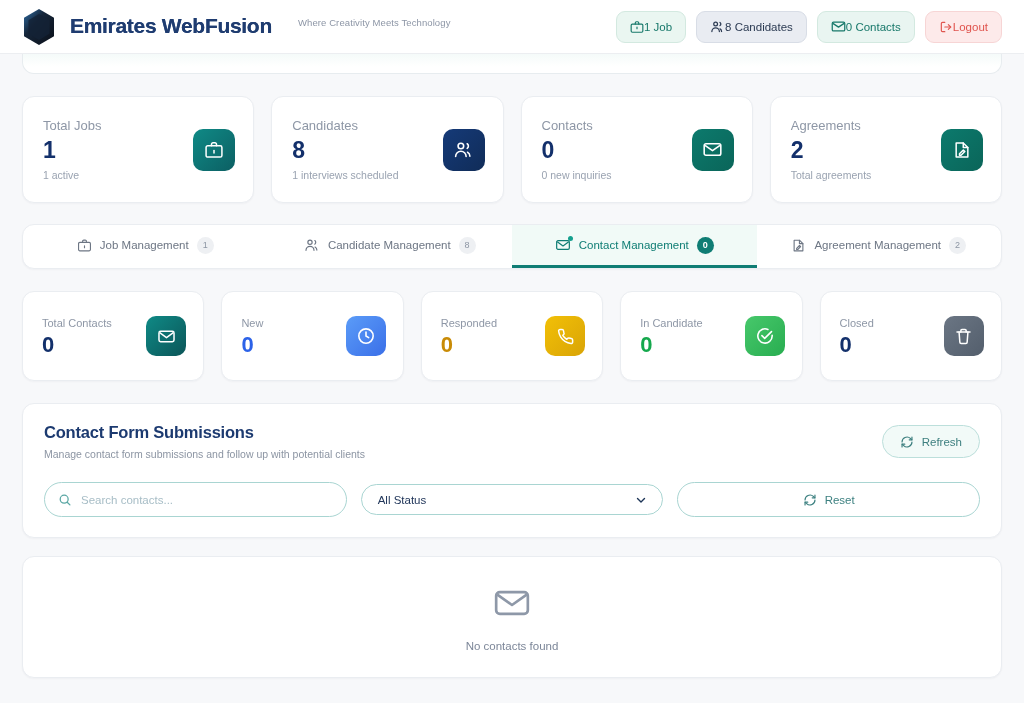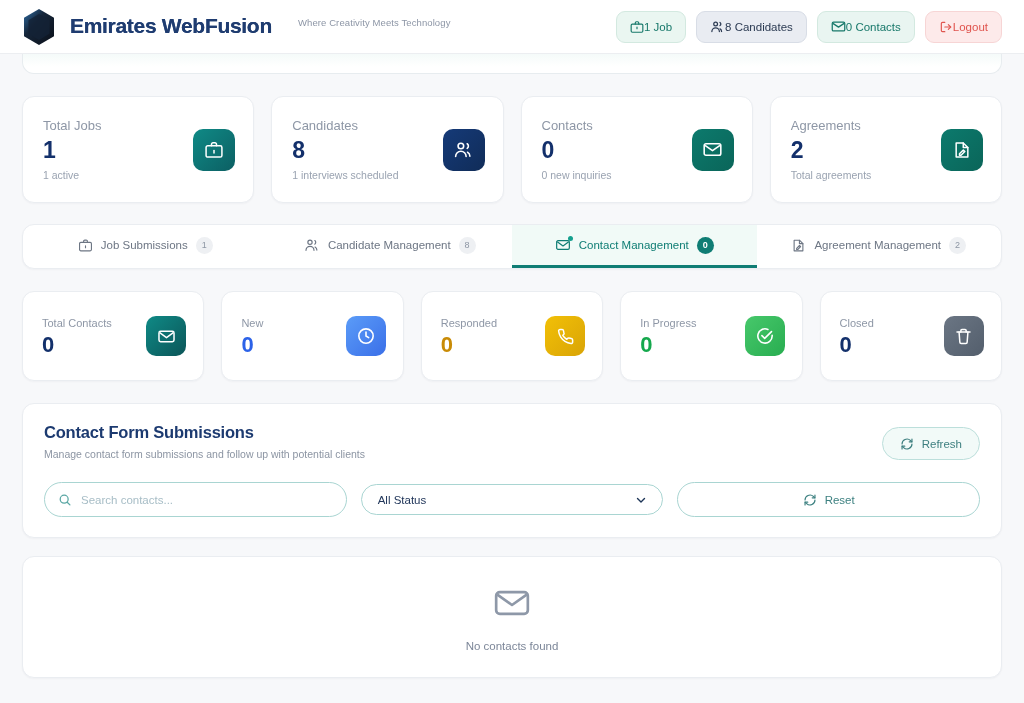--- a/index.html
+++ b/index.html
@@ -194,21 +194,21 @@
 
   
   .panel {
     margin-top: 22px;
     background: #ffffff;
     border: 1px solid #eaedf1;
     border-radius: 12px;
     padding: 19px 21px 20px 21px;
     box-shadow: 0 1px 2px rgba(18,32,56,.035);
   }
-  .panel-head { display: flex; align-items: flex-end; justify-content: space-between; }
+  .panel-head { display: flex; align-items: center; justify-content: space-between; }
   .panel-title { font-size: 16.5px; font-weight: bold; color: #1c3a70; letter-spacing: -0.2px; }
   .panel-sub { font-size: 10.5px; color: #8c95a3; margin-top: 6px; }
   .btn-refresh {
     display: flex; align-items: center; gap: 8px;
     height: 33px; padding: 0 17px;
     border: 1px solid #bcdfdb;
     background: #f2faf8;
     color: #3d7f7f;
     border-radius: 18px;
     font-size: 11.5px;
@@ -406,21 +406,21 @@
   <div class="tabs">
 
     <div class="tab">
       <span class="tab-ico">
         <svg width="15" height="15" viewBox="0 0 24 24" fill="none" stroke="currentColor" stroke-width="1.8" stroke-linecap="round">
           <rect x="2.5" y="7" width="19" height="13.5" rx="2"></rect>
             <path d="M9 7V5.2A1.8 1.8 0 0 1 10.8 3.4h2.4A1.8 1.8 0 0 1 15 5.2V7"></path>
             <path d="M12 12.5v3"></path>
         </svg>
       </span>
-      <span>Job Submissions</span>
+      <span>Job Management</span>
       <span class="tab-badge">1</span>
     </div>
 
     <div class="tab">
       <span class="tab-ico">
         <svg width="16" height="16" viewBox="0 0 24 24" fill="none" stroke="currentColor" stroke-width="1.8" stroke-linecap="round">
           <circle cx="9" cy="8" r="3.2"></circle>
             <path d="M3 20a6 6 0 0 1 12 0"></path>
             <path d="M16.2 5.4a3.2 3.2 0 0 1 0 5.3"></path>
             <path d="M19.3 19.6a5.2 5.2 0 0 0-2.7-4.5"></path>
@@ -491,21 +491,21 @@
       </div>
       <div class="status-ico si-amber">
         <svg width="19" height="19" viewBox="0 0 24 24" fill="none" stroke="currentColor" stroke-width="1.9" stroke-linecap="round" stroke-linejoin="round">
           <path d="M21 16.5v2.6a1.8 1.8 0 0 1-2 1.8 17.6 17.6 0 0 1-7.7-2.7 17.3 17.3 0 0 1-5.3-5.3A17.6 17.6 0 0 1 3.3 5.1 1.8 1.8 0 0 1 5.1 3.1h2.6a1.8 1.8 0 0 1 1.8 1.6c.1 1 .3 1.9.6 2.8a1.8 1.8 0 0 1-.4 1.9L8.6 10.5a14 14 0 0 0 5 5l1.1-1.1a1.8 1.8 0 0 1 1.9-.4c.9.3 1.8.5 2.8.6a1.8 1.8 0 0 1 1.6 1.9z"></path>
         </svg>
       </div>
     </div>
 
     <div class="status-card">
       <div>
-        <div class="status-label">In Progress</div>
+        <div class="status-label">In Candidate</div>
         <div class="status-value sv-green">0</div>
       </div>
       <div class="status-ico si-green">
         <svg width="20" height="20" viewBox="0 0 24 24" fill="none" stroke="currentColor" stroke-width="1.9" stroke-linecap="round" stroke-linejoin="round">
           <path d="M20.6 11.1v.9a8.6 8.6 0 1 1-5.1-7.9"></path>
             <path d="M8.3 11.6l3.3 3.3 8.2-8.2"></path>
         </svg>
       </div>
     </div>
 

